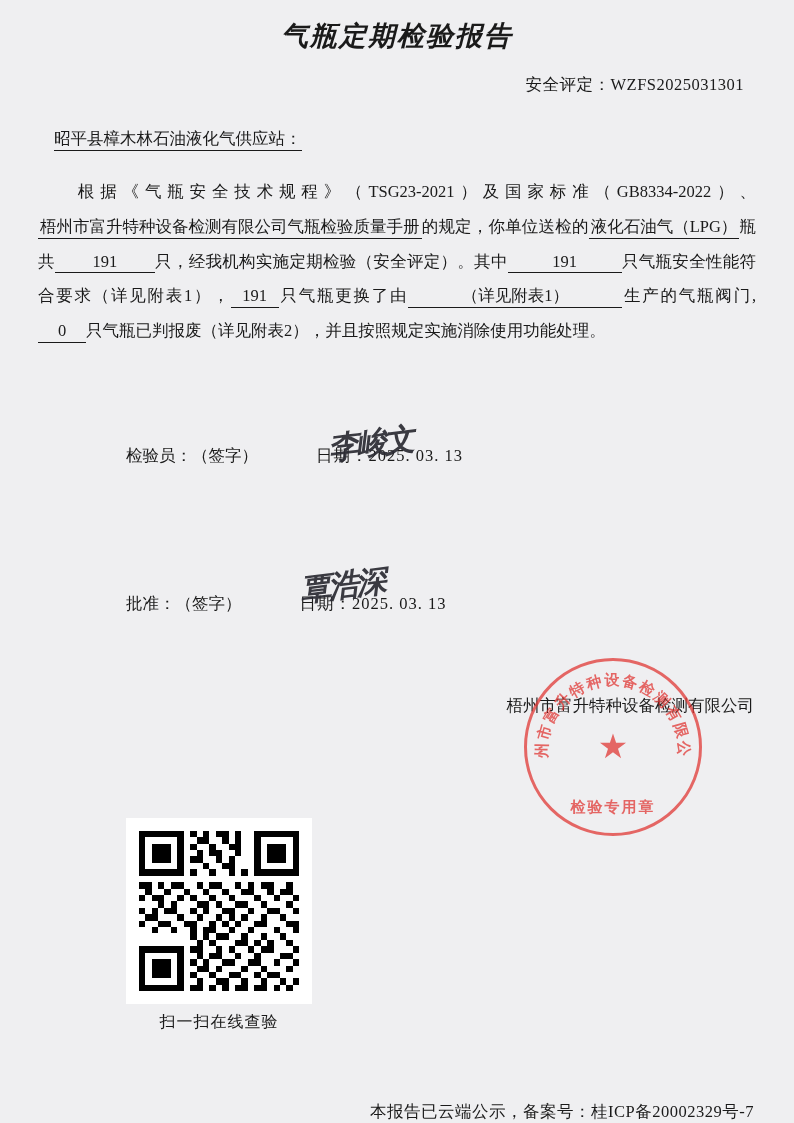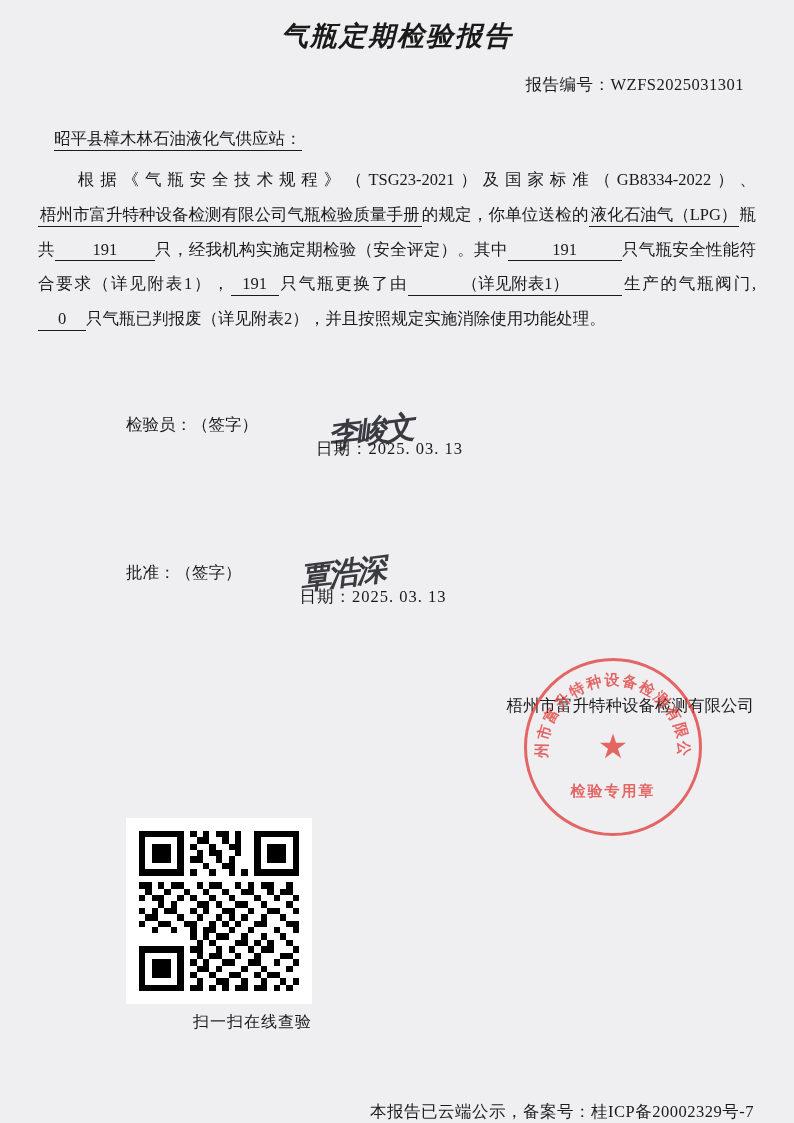--- a/index.html
+++ b/index.html
@@ -41,21 +41,21 @@
   .addressee {
     margin-top: 32px;
     font-size: 16.5px;
     display: inline-block;
     border-bottom: 1px solid #1a1a1a;
     padding-bottom: 1px;
     line-height: 1.3;
     margin-left: 16px;
   }
   .body-text {
-    margin-top: 12px;
+    margin-top: 24px;
     font-size: 16.5px;
     line-height: 2.1;
     text-align: justify;
   }
   .ul {
     display: inline-block;
     border-bottom: 1px solid #1a1a1a;
     text-align: center;
     line-height: 1.25;
     vertical-align: baseline;
@@ -67,21 +67,21 @@
   .w-count2 { min-width: 110px; }
   .w-count3 { min-width: 44px; }
   .w-valve { min-width: 210px; }
   .sig-block {
     margin-top: 58px;
     font-size: 16.5px;
     position: relative;
   }
   .sig-row {
     display: flex;
-    align-items: center;
+    align-items: flex-end;
     padding-left: 88px;
     position: relative;
     height: 60px;
   }
   .sig-row .label { white-space: nowrap; }
   .sig-row .date {
     margin-left: 58px;
     white-space: nowrap;
     letter-spacing: 1px;
     margin-top: 48px;
@@ -125,21 +125,21 @@
     top: 50%;
     transform: translate(-50%,-50%);
     color: #e0322f;
     font-size: 34px;
     line-height: 1;
   }
   .stamp .stamp-bottom {
     position: absolute;
     left: 0;
     right: 0;
-    bottom: 32px;
+    bottom: 16px;
     text-align: center;
     color: #e0322f;
     font-size: 15px;
     letter-spacing: 2px;
     font-family: "DejaVu Sans", sans-serif;
     font-weight: bold;
   }
   .stamp-arc {
     position: absolute;
     left: 0; top: 0; width: 100%; height: 100%;
@@ -149,21 +149,21 @@
     font-size: 15px;
     font-family: "DejaVu Sans", sans-serif;
     font-weight: bold;
     letter-spacing: 2px;
   }
   .qr-wrap {
     position: absolute;
     left: 126px;
     top: 800px;
     width: 186px;
-    text-align: right;
+    text-align: center;
   }
   .qr {
     width: 186px;
     height: 186px;
     background: #fff;
     padding: 0;
     box-sizing: border-box;
     display: block;
   }
   .qr-caption {
@@ -182,21 +182,21 @@
   }
 </style>
 </head>
 <body>
 
 <div class="page">
 
   <div class="title">气瓶定期检验报告</div>
 
   <div class="report-no">
-    <span>报告编号：</span><span>WZFS2025031301</span>
+    <span>安全评定：</span><span>WZFS2025031301</span>
   </div>
 
   <div>
     <span class="addressee">昭平县樟木林石油液化气供应站：</span>
   </div>
 
   <div class="body-text">
     <span style="display:inline-block;width:34px"></span><span>根据《气瓶安全技术规程》（TSG23-2021）及国家标准（GB8334-2022）、</span><span class="ul w-manual">梧州市富升特种设备检测有限公司气瓶检验质量手册</span><span>的规定，你单位送检的</span><span class="ul w-gas">液化石油气（LPG）</span><span>瓶共</span><span class="ul w-count">191</span><span>只，经我机构实施定期检验（安全评定）。其中</span><span class="ul w-count2">191</span><span>只气瓶安全性能符合要求（详见附表1），</span><span class="ul w-count3">191</span><span>只气瓶更换了由</span><span class="ul w-valve">（详见附表1）</span><span>生产的气瓶阀门,</span><span class="ul w-count3">0</span><span>只气瓶已判报废（详见附表2），并且按照规定实施消除使用功能处理。</span>
   </div>
 

